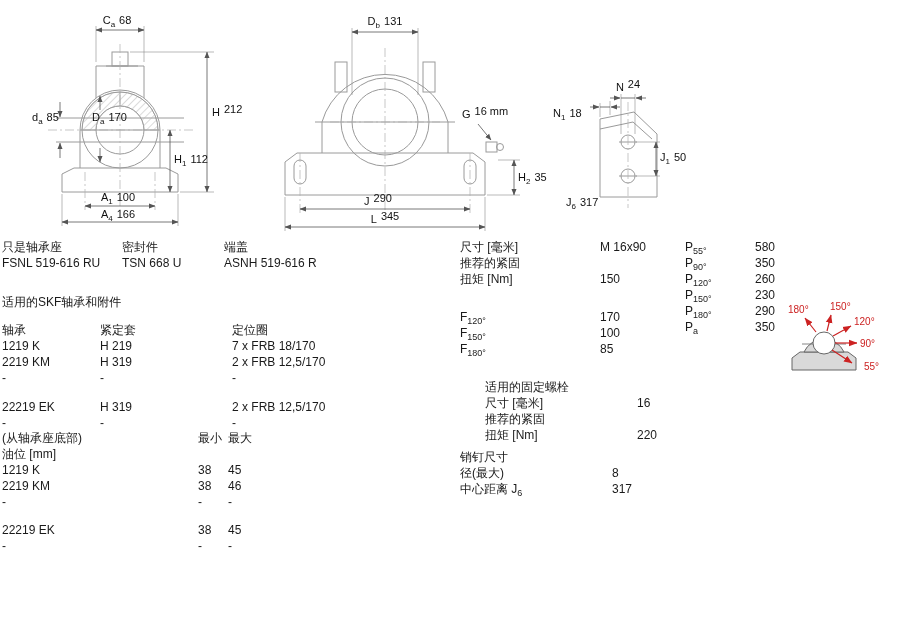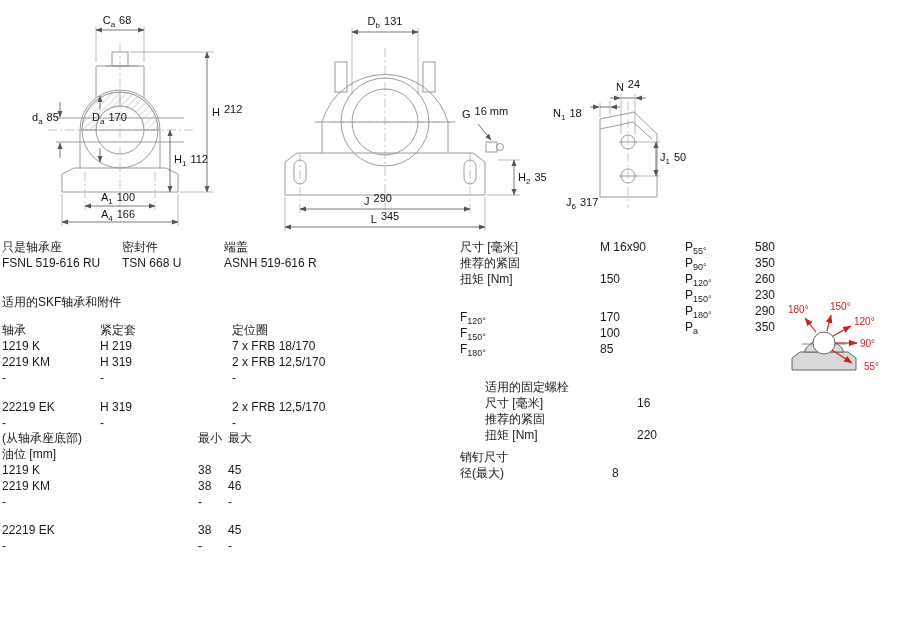--- a/index.html
+++ b/index.html
@@ -328,20 +328,24 @@
 </div>
 
 <div class="abs" style="left:460px;top:449px;width:220px">
   <div class="row">
       <span class="c b">销钉尺寸</span>
     </div>
   <div class="row">
     <span class="c"><span>径(最大)</span><sub></sub></span>
     <span class="c mv2">8</span>
   </div>
+  <div class="row">
+    <span class="c"><span>中心距离 J</span><sub>6</sub></span>
+    <span class="c mv2">317</span>
+  </div>
 </div>
 
 <div class="abs" style="left:685px;top:239px;width:180px">
   <div class="row">
     <span class="c"><span>P</span><sub>55°</sub></span>
     <span class="c rv">580</span>
   </div>
   <div class="row">
     <span class="c"><span>P</span><sub>90°</sub></span>
     <span class="c rv">350</span>

